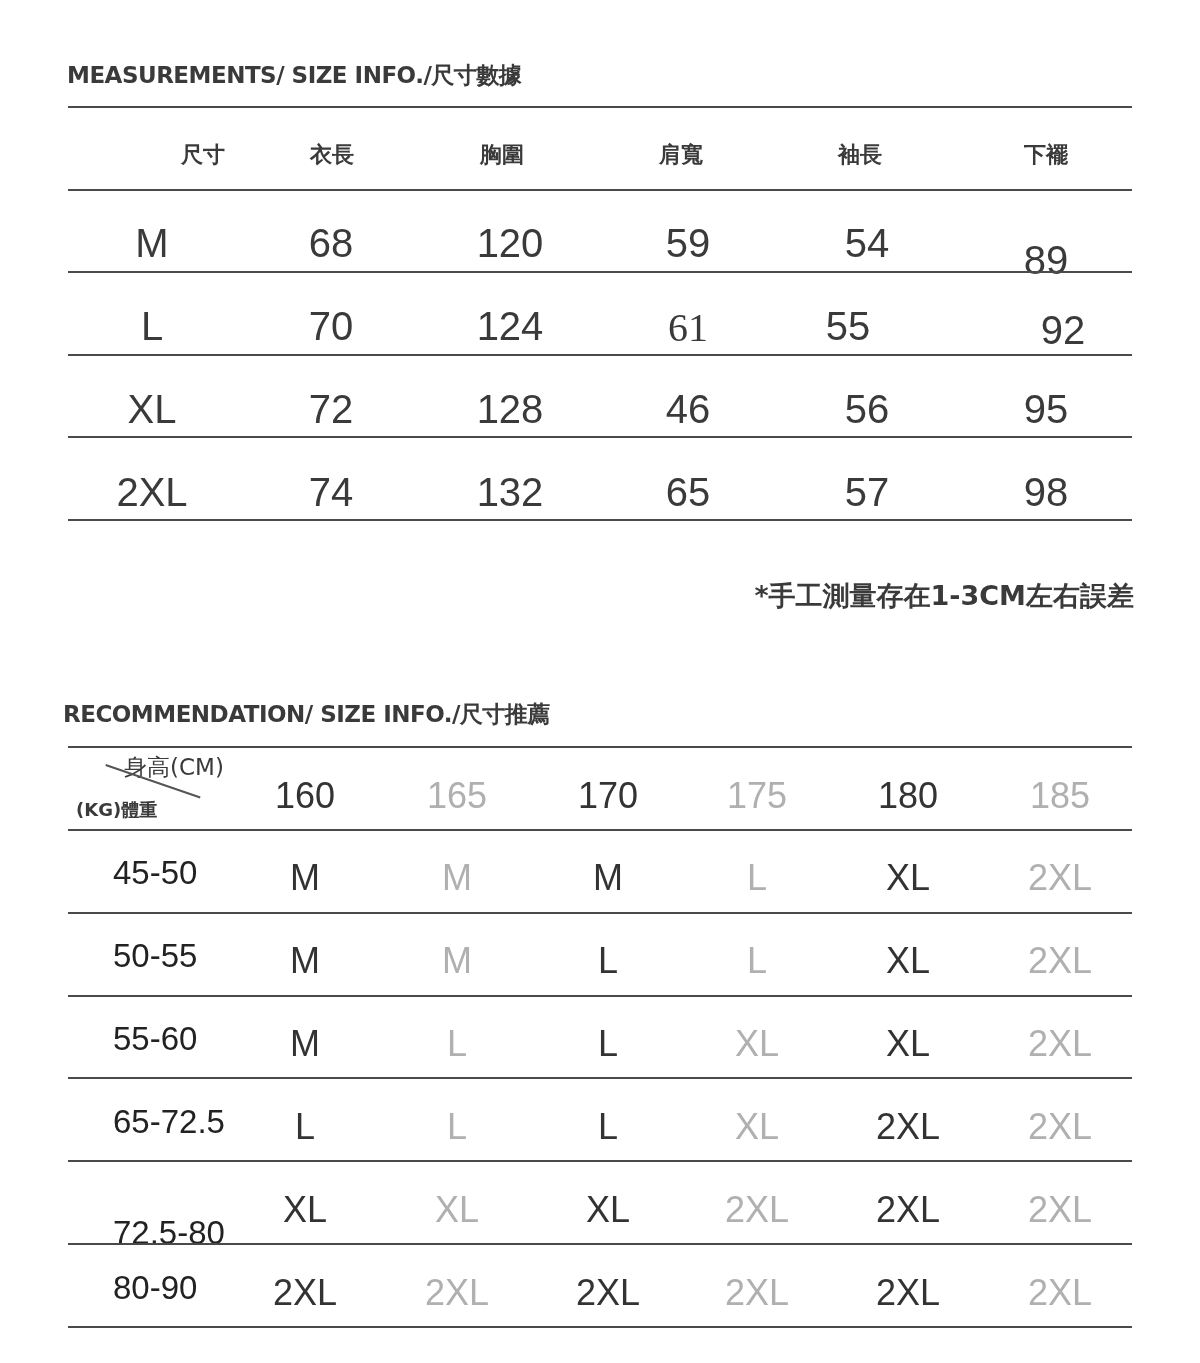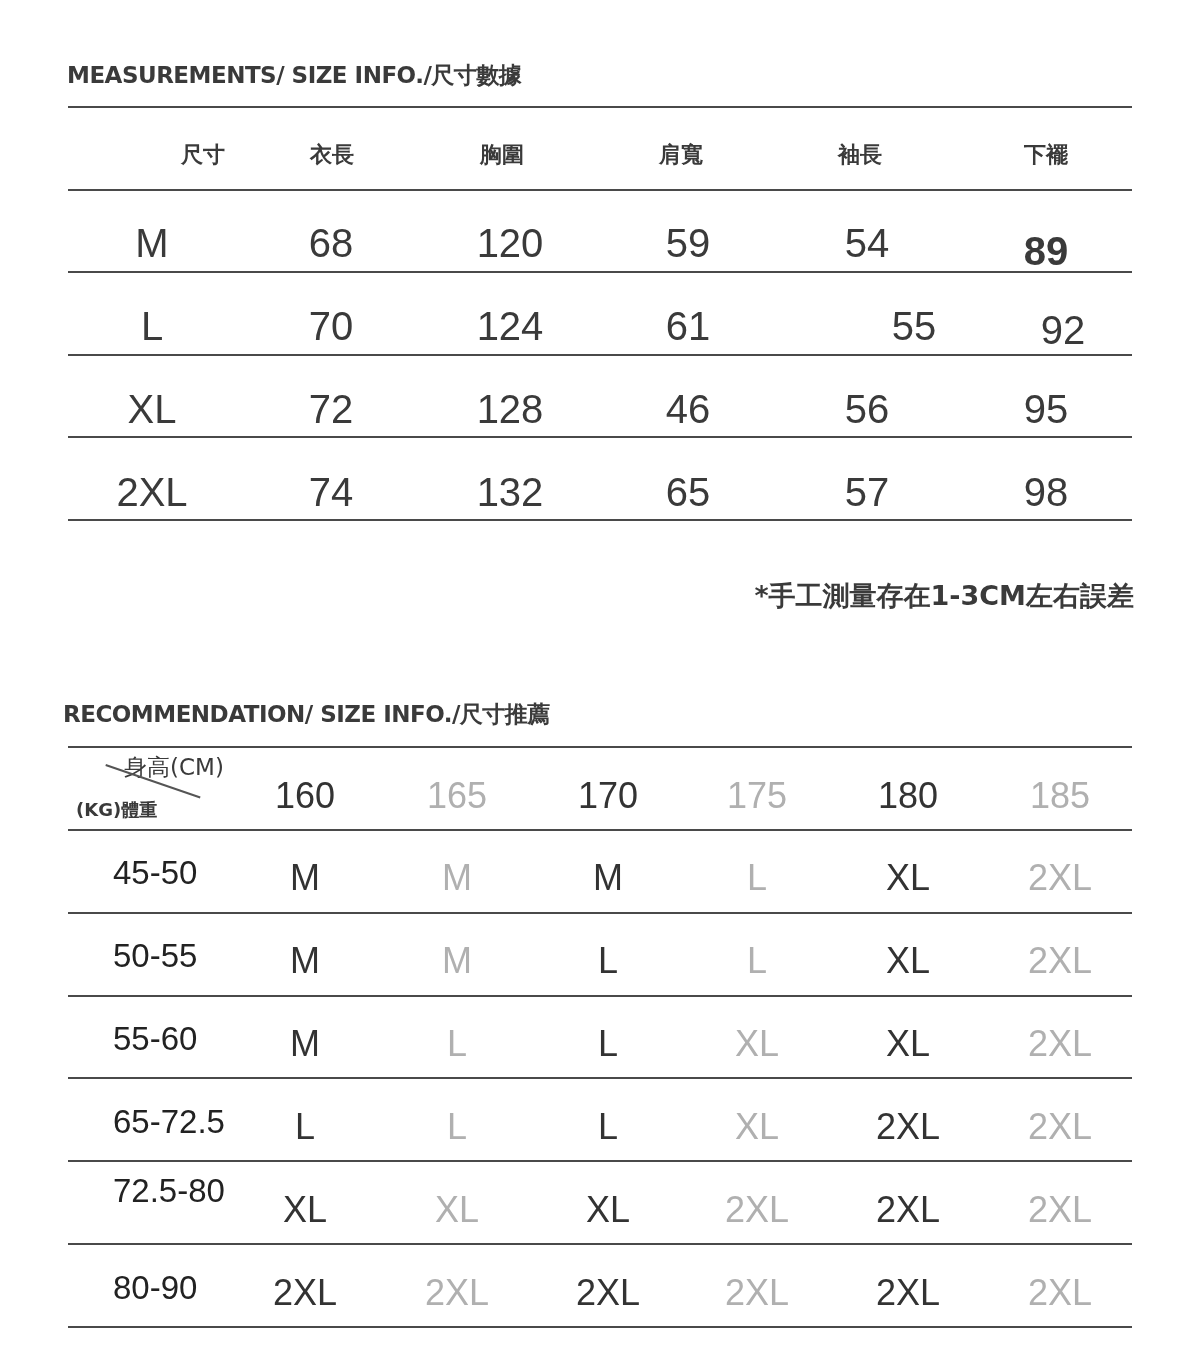--- a/index.html
+++ b/index.html
@@ -45,27 +45,27 @@
   <div class="m-cell m-head" style="left:1046px;">下襬</div>
 </div>
 <div class="hline" style="top:189px;"></div>
 
 <div id="m-body">
     <div class="m-cell m-val" style="left: 152px; top: 221px;">M</div>
     <div class="m-cell m-val" style="left: 331px; top: 221px;">68</div>
     <div class="m-cell m-val" style="left: 510px; top: 221px;">120</div>
     <div class="m-cell m-val" style="left: 688px; top: 221px;">59</div>
     <div class="m-cell m-val" style="left: 867px; top: 221px;">54</div>
-    <div class="m-cell m-val" style="left: 1046px; top: 229px; font-weight: bold;">89</div>
+    <div class="m-cell m-val" style="left: 1046px; top: 238px;">89</div>
     <div class="hline" style="top: 271px;"></div>
     <div class="m-cell m-val" style="left: 152px; top: 304px;">L</div>
     <div class="m-cell m-val" style="left: 331px; top: 304px;">70</div>
     <div class="m-cell m-val" style="left: 510px; top: 304px;">124</div>
-    <div class="m-cell m-val" style="left: 688px; top: 304px;">61</div>
-    <div class="m-cell m-val" style="left: 914px; top: 304px;">55</div>
+    <div class="m-cell m-val" style="left: 688px; top: 304px; font-family: Liberation Serif, serif;">61</div>
+    <div class="m-cell m-val" style="left: 848px; top: 304px;">55</div>
     <div class="m-cell m-val" style="left: 1046px; top: 308px; margin-left: 17px;">92</div>
     <div class="hline" style="top: 354px;"></div>
     <div class="m-cell m-val" style="left: 152px; top: 387px;">XL</div>
     <div class="m-cell m-val" style="left: 331px; top: 387px;">72</div>
     <div class="m-cell m-val" style="left: 510px; top: 387px;">128</div>
     <div class="m-cell m-val" style="left: 688px; top: 387px;">46</div>
     <div class="m-cell m-val" style="left: 867px; top: 387px;">56</div>
     <div class="m-cell m-val" style="left: 1046px; top: 387px;">95</div>
     <div class="hline" style="top: 436px;"></div>
     <div class="m-cell m-val" style="left: 152px; top: 470px;">2XL</div>
@@ -124,21 +124,21 @@
     <div class="r-cell light" style="left: 1060px; top: 1023px;">2XL</div>
     <div class="hline" style="top: 1077px;"></div>
     <div class="r-weight" style="top: 1103px;">65-72.5</div>
     <div class="r-cell dark" style="left: 305px; top: 1106px;">L</div>
     <div class="r-cell light" style="left: 457px; top: 1106px;">L</div>
     <div class="r-cell dark" style="left: 608px; top: 1106px;">L</div>
     <div class="r-cell light" style="left: 757px; top: 1106px;">XL</div>
     <div class="r-cell dark" style="left: 908px; top: 1106px;">2XL</div>
     <div class="r-cell light" style="left: 1060px; top: 1106px;">2XL</div>
     <div class="hline" style="top: 1160px;"></div>
-    <div class="r-weight" style="top: 1172px;">72.5-80</div>
+    <div class="r-weight" style="top: 1214px;">72.5-80</div>
     <div class="r-cell dark" style="left: 305px; top: 1189px;">XL</div>
     <div class="r-cell light" style="left: 457px; top: 1189px;">XL</div>
     <div class="r-cell dark" style="left: 608px; top: 1189px;">XL</div>
     <div class="r-cell light" style="left: 757px; top: 1189px;">2XL</div>
     <div class="r-cell dark" style="left: 908px; top: 1189px;">2XL</div>
     <div class="r-cell light" style="left: 1060px; top: 1189px;">2XL</div>
     <div class="hline" style="top: 1243px;"></div>
     <div class="r-weight" style="top: 1269px;">80-90</div>
     <div class="r-cell dark" style="left: 305px; top: 1272px;">2XL</div>
     <div class="r-cell light" style="left: 457px; top: 1272px;">2XL</div>

